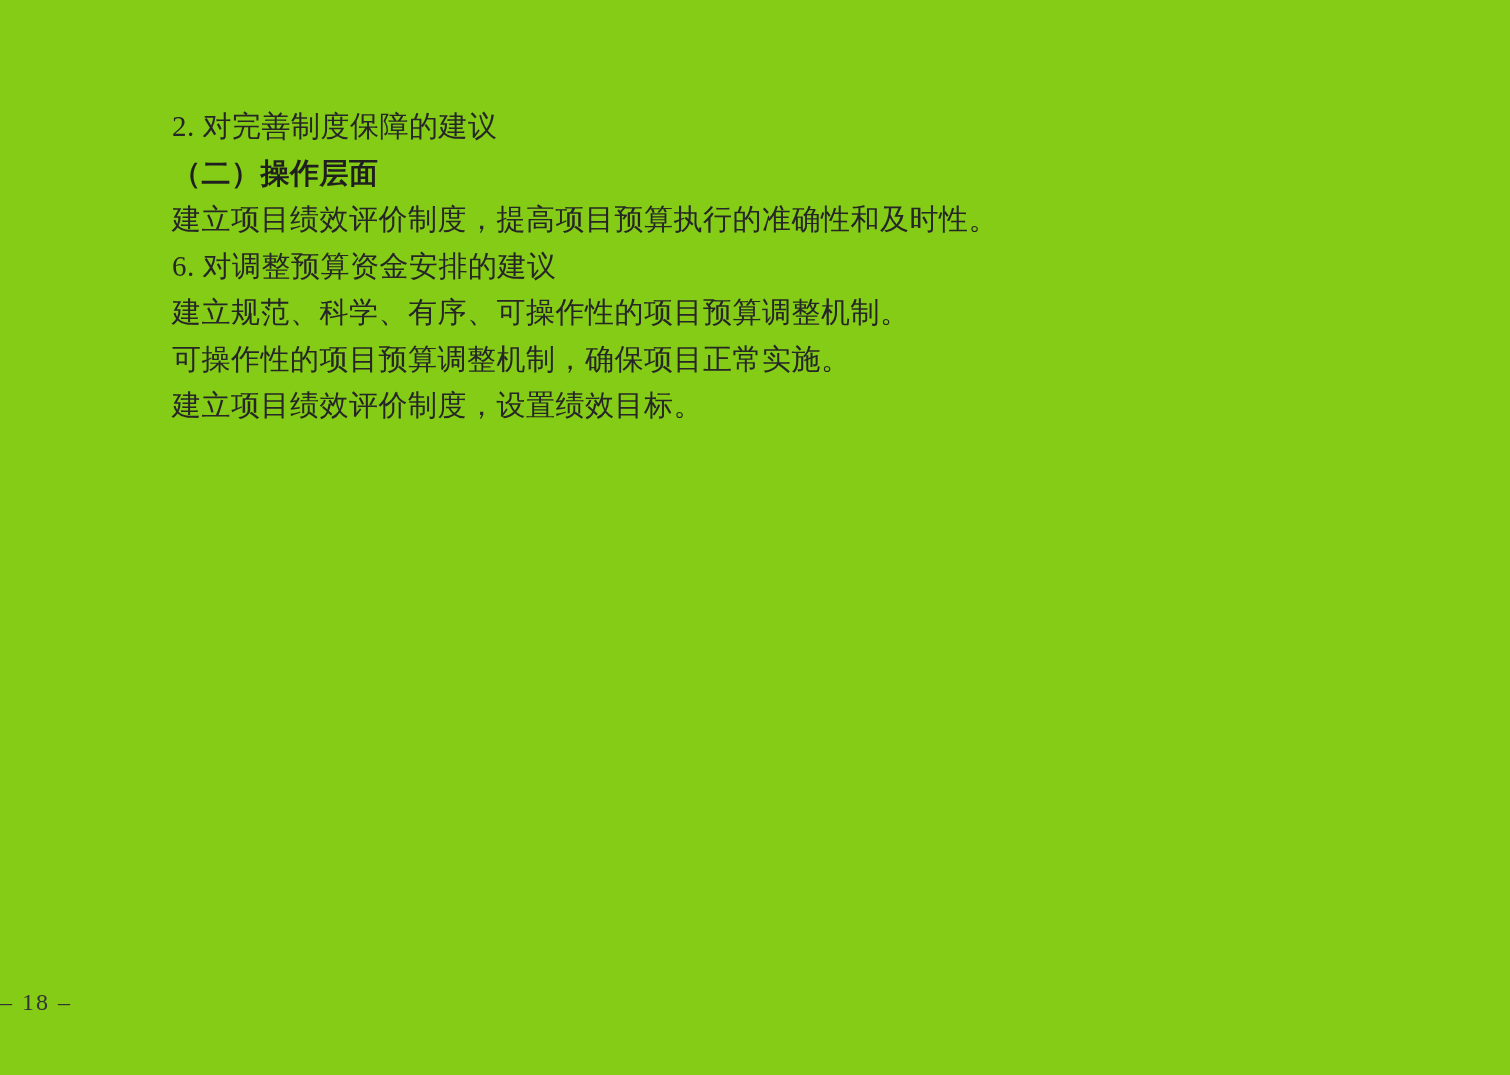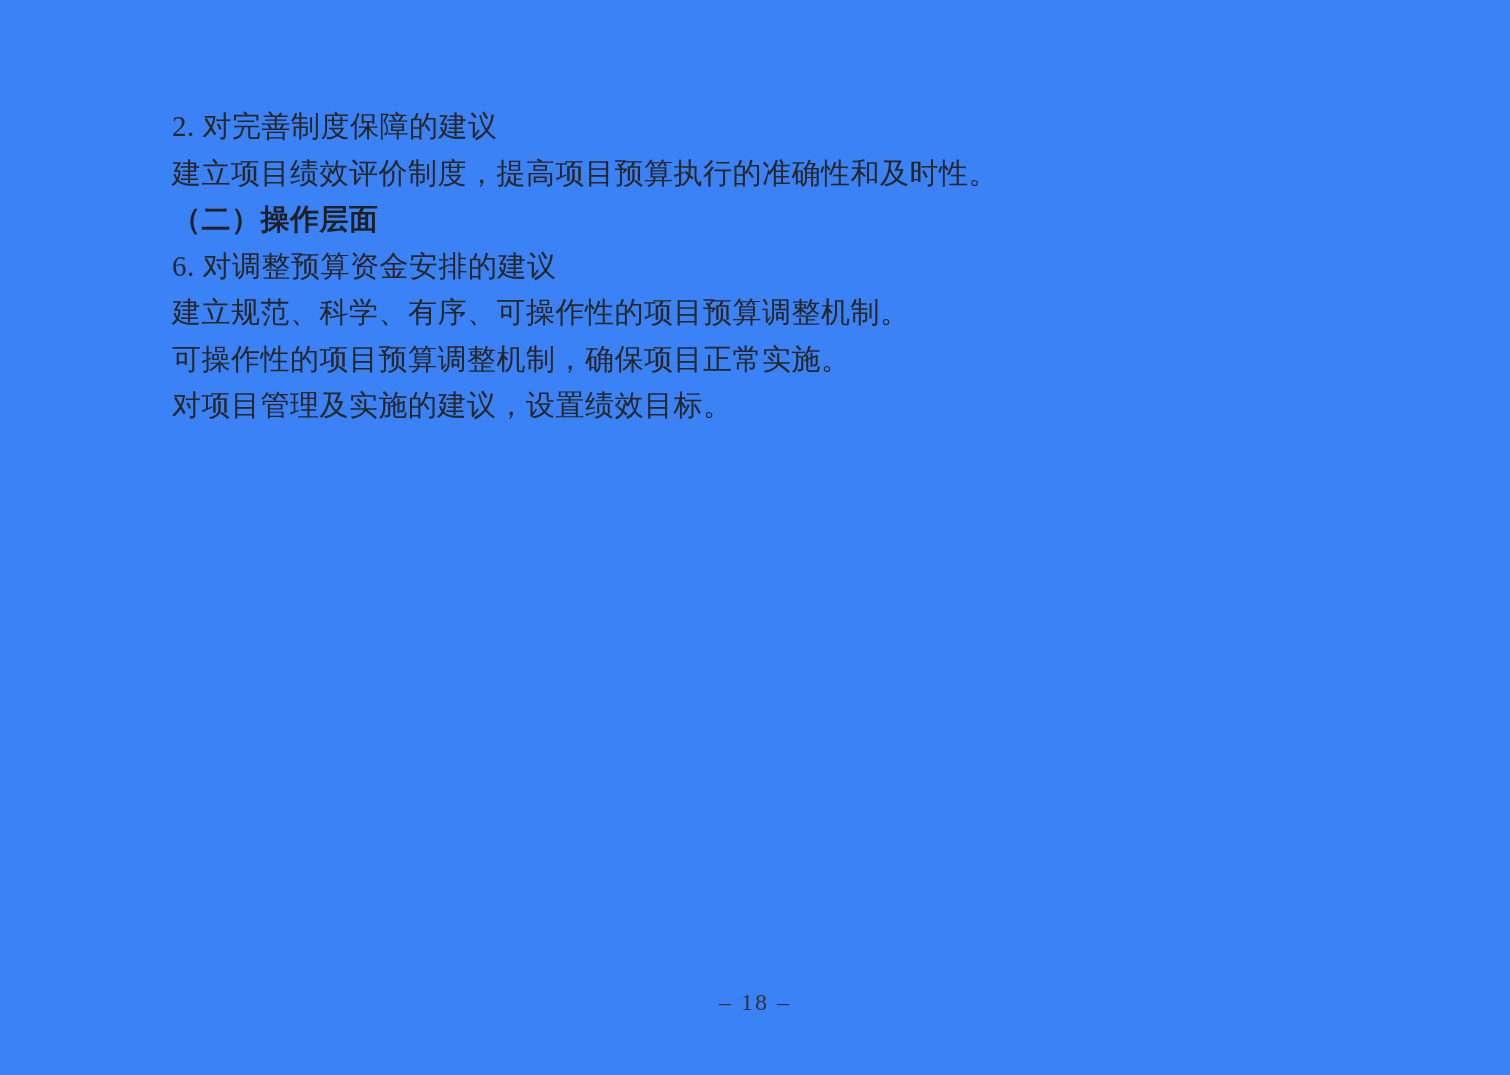--- a/index.html
+++ b/index.html
@@ -4,21 +4,21 @@
 <style>
   html, body {
     margin: 0;
     padding: 0;
     background: #ffffff;
   }
   .page {
     position: relative;
     width: 1510px;
     height: 1075px;
-    background: #3b82f6;
+    background: #84cc16;
     overflow: hidden;
     font-family: "Liberation Serif", "DejaVu Serif", serif;
   }
   .content {
     position: absolute;
     left: 172px;
     top: 103px;
     width: 860px;
   }
   .line {
@@ -33,34 +33,34 @@
   }
   .line.bold {
     font-weight: 700;
     color: #1f1f1f;
   }
   .page-number {
     position: absolute;
     left: 0;
     right: 0;
     top: 989px;
-    text-align: center;
+    text-align: left;
     font-size: 24px;
     color: #333333;
     letter-spacing: 2px;
     font-family: "Liberation Serif", "DejaVu Serif", serif;
   }
 </style>
 </head>
 <body>
 
 <div class="page">
   <div class="content">
     <p class="line">2. 对完善制度保障的建议</p>
+    <p class="line bold">（二）操作层面</p>
     <p class="line">建立项目绩效评价制度，提高项目预算执行的准确性和及时性。</p>
-    <p class="line bold">（二）操作层面</p>
     <p class="line">6. 对调整预算资金安排的建议</p>
     <p class="line">建立规范、科学、有序、可操作性的项目预算调整机制。</p>
     <p class="line">可操作性的项目预算调整机制，确保项目正常实施。</p>
-    <p class="line">对项目管理及实施的建议，设置绩效目标。</p>
+    <p class="line">建立项目绩效评价制度，设置绩效目标。</p>
   </div>
   <div class="page-number">– 18 –</div>
 </div>
 
 </body></html>

